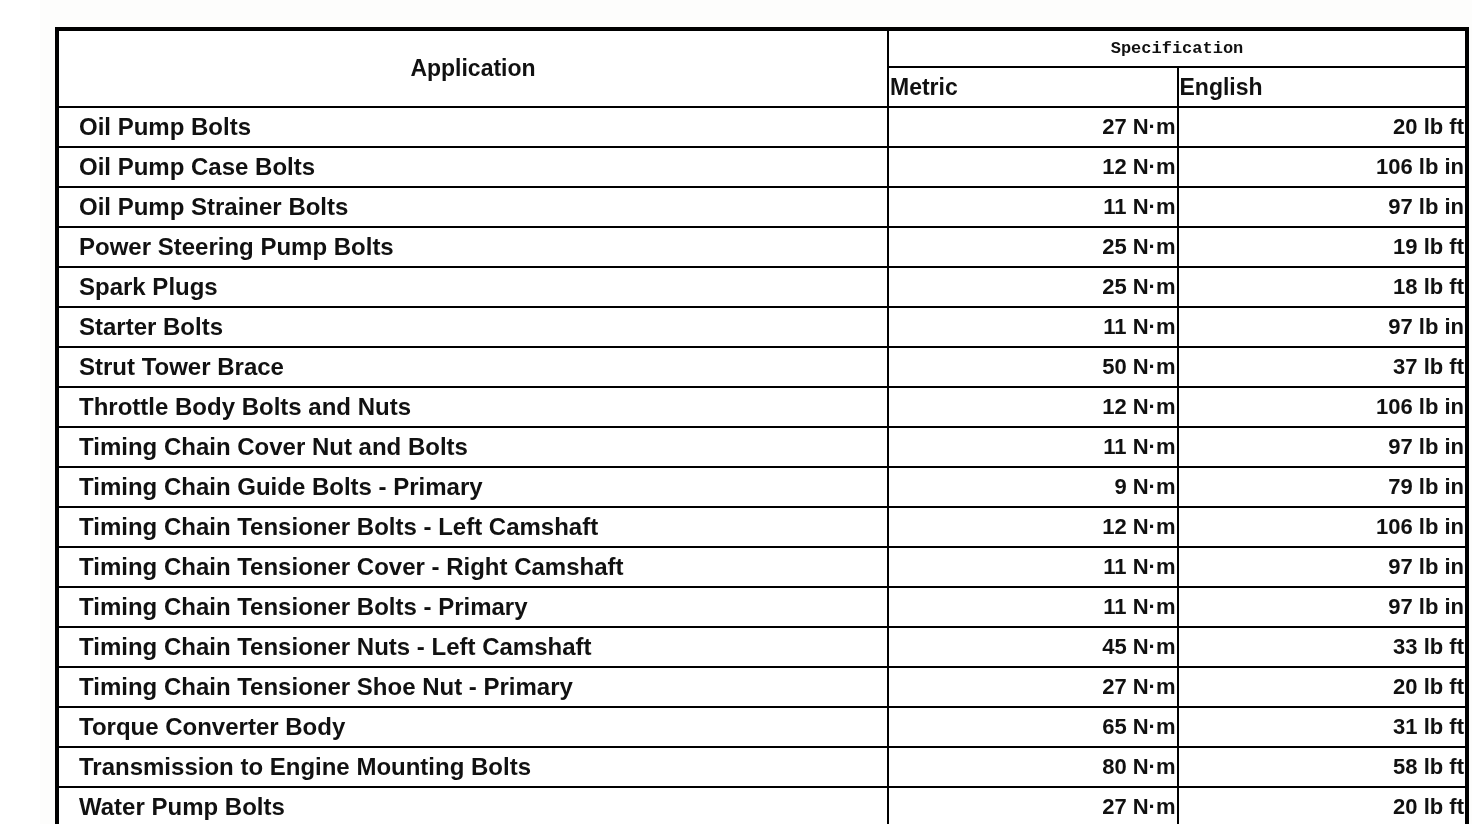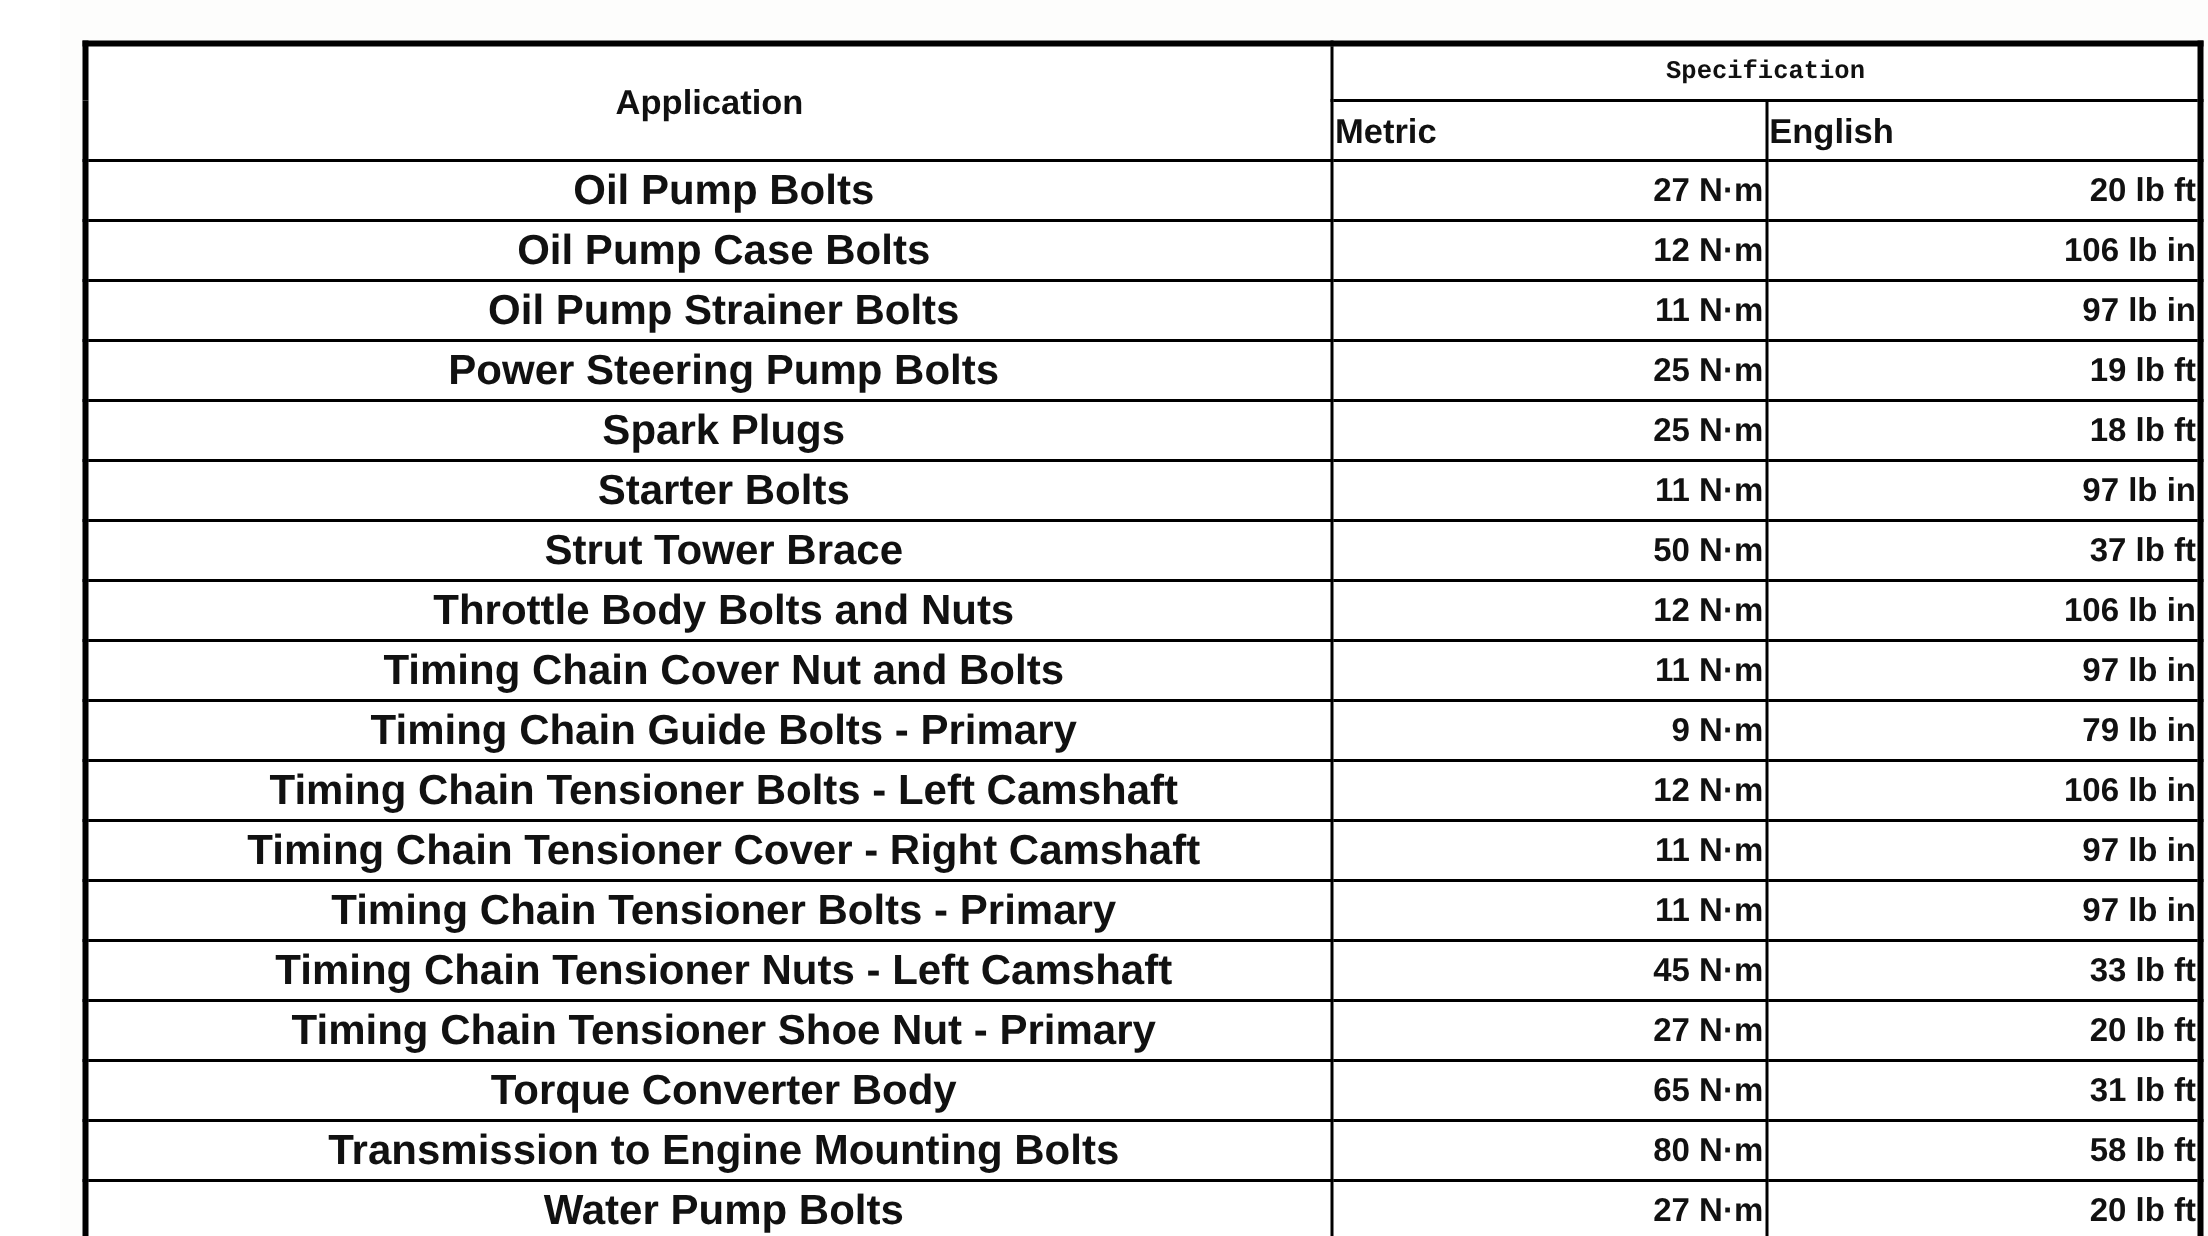--- a/index.html
+++ b/index.html
@@ -59,22 +59,22 @@
     text-align: left;
     vertical-align: middle;
   }
   th.col-english {
     width: 295px;
     font-size: 23px;
     text-align: left;
     vertical-align: middle;
   }
   td.cell-application {
-    font-size: 28px;
-    text-align: center;
+    font-size: 24px;
+    text-align: left;
     padding-left: 20px;
     height: 36px;
     vertical-align: middle;
   }
   td.cell-value {
     font-size: 22px;
     text-align: right;
     height: 36px;
     vertical-align: middle;
   }

